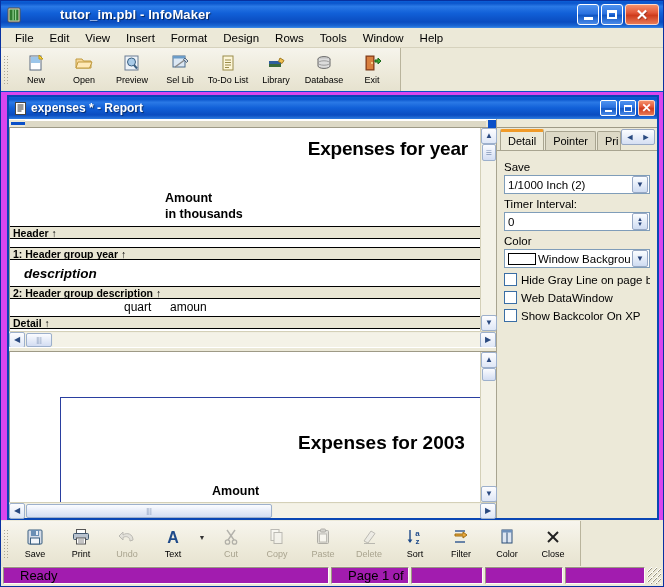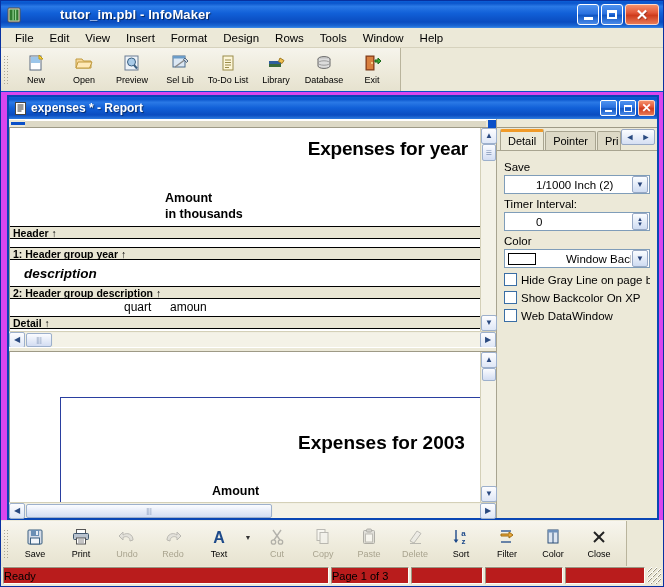--- a/index.html
+++ b/index.html
@@ -276,21 +276,21 @@
     padding:6px 7px 0 7px;
     min-height:0; overflow:hidden;
   }
   .p-label { font-size:11.5px; color:#000; margin-bottom:2px; margin-top:4px; }
   .p-combo {
     height:19px; background:#fff; border:1px solid #7f9db9;
     display:flex; align-items:center;
     font-size:11.5px; color:#000; padding-left:3px;
     margin-bottom:2px; overflow:hidden;
   }
-  .p-combo .val { flex:1 1 auto; white-space:nowrap; overflow:hidden;margin-left:28px; }
+  .p-combo .val { flex:1 1 auto; white-space:nowrap; overflow:hidden; }
   .p-combo .drop {
     flex:0 0 16px; width:16px; height:17px; margin:0 1px;
     background: linear-gradient(to bottom,#fbfdff,#cfdcf2);
     border:1px solid #97a8c4; border-radius:2px;
     display:flex;align-items:center;justify-content:center;
     color:#27437a; font-size:8px;
   }
   .p-combo .spin {
     flex:0 0 16px; width:16px; height:17px; margin:0 1px;
     background: linear-gradient(to bottom,#fbfdff,#cfdcf2);
@@ -336,23 +336,23 @@
 
   
   .statusbar {
     flex:0 0 20px; height:20px;
     background:#ece9d8; display:flex; align-items:stretch;
     padding:1px 2px 2px 2px;
   }
   .sb-cell {
     border:1px solid #a8a490; border-top-color:#9a9682; border-left-color:#9a9682;
     border-right-color:#fdfdf8; border-bottom-color:#fdfdf8;
-    background:#b91c1c;
+    background:#a21caf;
     display:flex; align-items:center;
-    font-size:11px; color:#000; padding-left:0; margin-right:2px;
+    font-size:13px; color:#000; padding-left:16px; margin-right:2px;
     white-space:nowrap; overflow:hidden;
   }
   .sb-grip {
     width:14px; flex:0 0 14px;
     background-image:
       linear-gradient(135deg, transparent 45%, #fff 46%, #fff 55%, #9a9682 56%, #9a9682 64%, transparent 65%);
     background-size:5px 5px;
   }
 </style>
 </head>
@@ -640,25 +640,25 @@
               <span class="val">Window Backgrou</span>
               <span class="drop">▼</span>
             </div>
 
             <div class="p-check">
               <span class="cbox"></span>
               <span>Hide Gray Line on page b</span>
             </div>
             <div class="p-check">
               <span class="cbox"></span>
-              <span>Show Backcolor On XP</span>
+              <span>Web DataWindow</span>
             </div>
             <div class="p-check">
               <span class="cbox"></span>
-              <span>Web DataWindow</span>
+              <span>Show Backcolor On XP</span>
             </div>
 
           </div>
         </div>
 
       </div>
     </div>
   </div>
 
   <div class="painterbar-zone">
@@ -692,28 +692,20 @@
 
     <div class="pbtn disabled">
       <span class="ic">
         <svg width="18" height="18" viewBox="0 0 18 18">
           <path d="M15 12 C15 6 9 4 5 7 L5 4 L1 8 L5 12 L5 9.5 C8 7.5 12 9 12 13 z" fill="#c8d2de" stroke="#6a7a8c"></path>
         </svg>
       </span>
       <span class="lb">Undo</span>
     </div>
 
-    <div class="pbtn disabled">
-      <span class="ic">
-        <svg width="18" height="18" viewBox="0 0 18 18">
-          <path d="M3 12 C3 6 9 4 13 7 L13 4 L17 8 L13 12 L13 9.5 C10 7.5 6 9 6 13 z" fill="#c8d2de" stroke="#6a7a8c"></path>
-        </svg>
-      </span>
-      <span class="lb">Redo</span>
-    </div>
 
     <div class="pbtn">
       <span class="ic">
         <svg width="18" height="18" viewBox="0 0 18 18">
           <text x="9" y="15" font-size="16" font-weight="bold" text-anchor="middle" fill="#1e4a8a" font-family="Liberation Sans, sans-serif">A</text>
         </svg>
       </span>
       <span class="lb">Text</span>
     </div>
 

